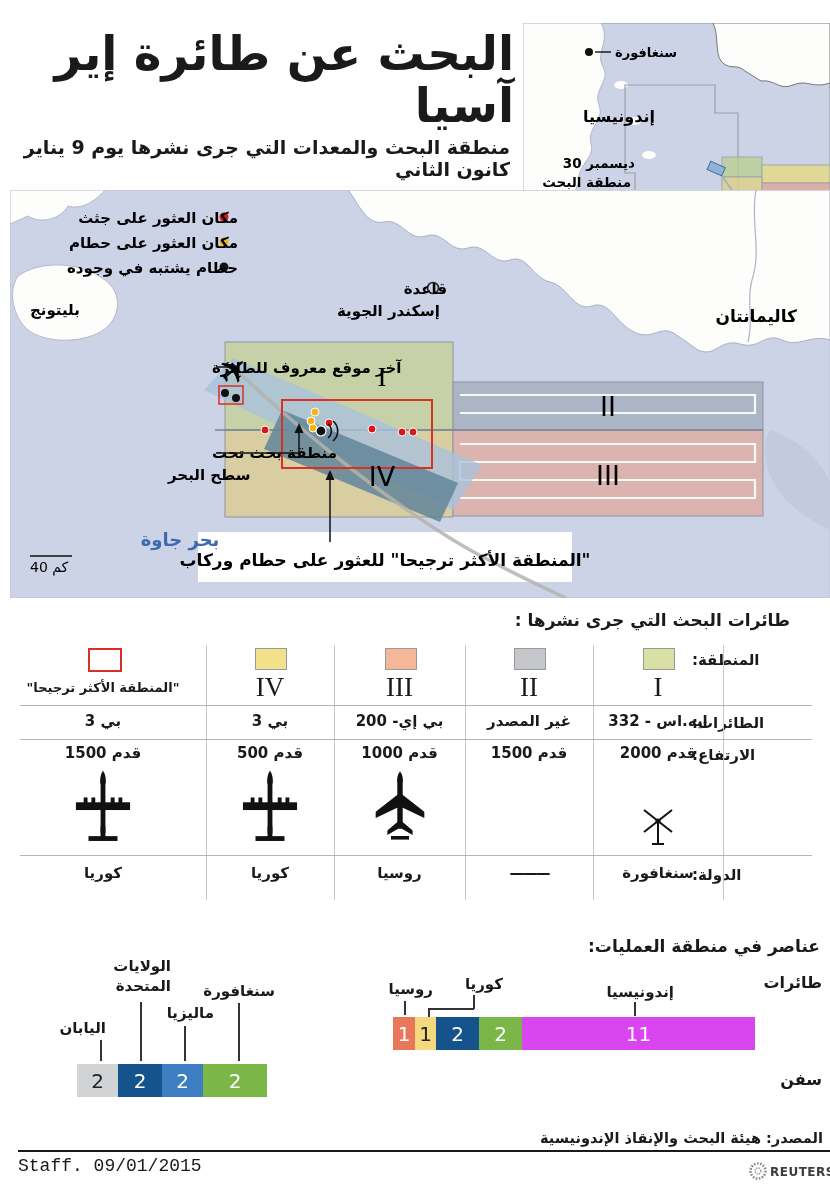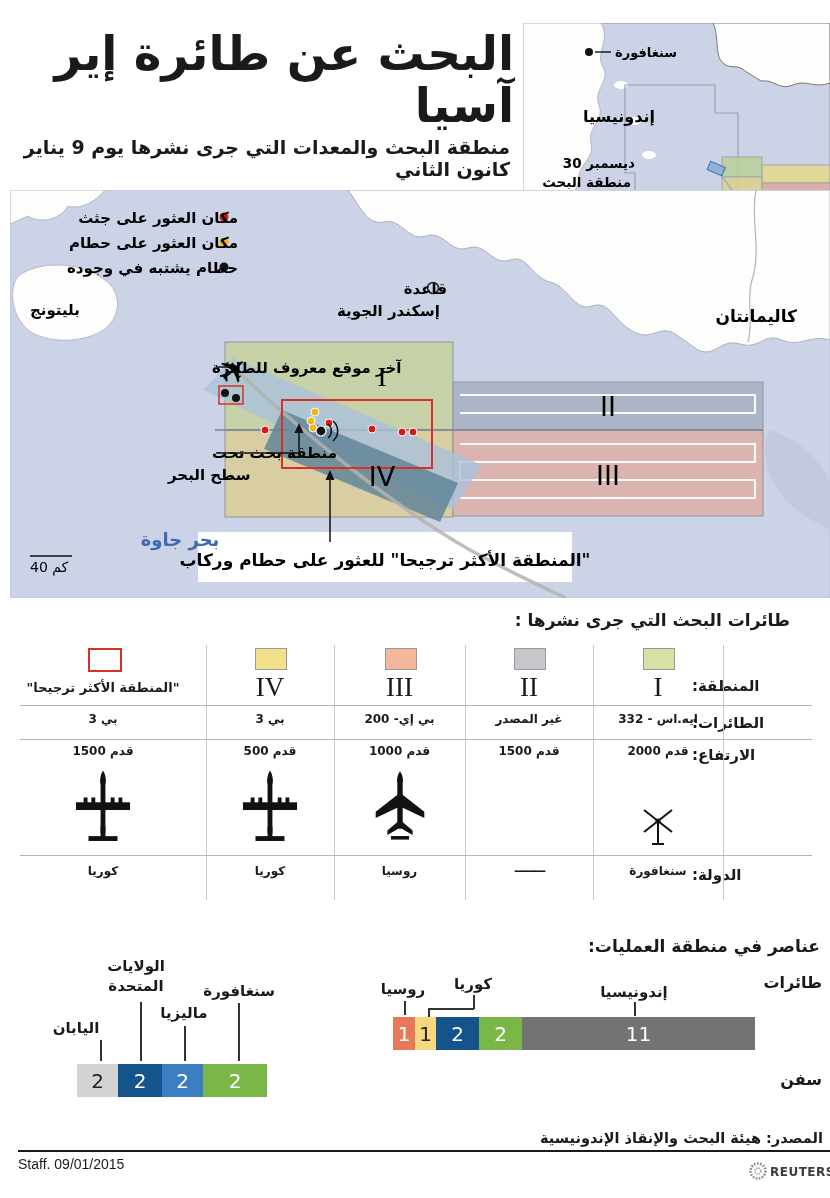--- a/index.html
+++ b/index.html
@@ -7,28 +7,28 @@
        font-family:"DejaVu Sans",sans-serif;color:#1a1a1a;overflow:hidden}
   .abs{position:absolute}
   .ar{direction:rtl;unicode-bidi:embed}
   .b{font-weight:bold}
   .tr{text-align:right}.tc{text-align:center}
   #title{left:18px;top:28px;width:496px;font-size:47px;line-height:52px;font-weight:bold}
   #subtitle{left:18px;top:136px;width:492px;font-size:19px;font-weight:bold}
   .vline{width:1px;background:#c9c9c9}
   .hline{height:1px;background:#b5b5b5}
   .rowlab{right:18px;width:120px;font-size:15px;font-weight:bold;text-align:left}
-  .colcell{font-size:12px;font-weight:bold;text-align:center}
+  .colcell{font-size:15px;font-weight:bold;text-align:center}
   .roman{font-family:"Liberation Serif",serif;font-size:27px;font-weight:normal}
   .swatch{width:30px;height:20px;border:1px solid #999}
   .bar{display:flex;height:33px;align-items:stretch}
   .seg{display:flex;align-items:center;justify-content:center;font-size:20px}
-  .callout{font-size:15px;font-weight:bold;text-align:center;line-height:20px}
+  .callout{font-size:15px;font-weight:bold;line-height:20px}
   .cline{background:#333}
-  #staff{left:18px;top:1156px;font-family:Liberation Sans, sans-serif;font-size:14px}
+  #staff{left:18px;top:1156px;font-family:Liberation Mono, monospace;font-size:18px}
   svg text{font-family:"DejaVu Sans",sans-serif}
 </style>
 </head>
 <body>
 
 <div id="title" class="abs ar tr">البحث عن طائرة إير آسيا</div>
 <div id="subtitle" class="abs ar tr">منطقة البحث والمعدات التي جرى نشرها يوم 9 يناير كانون الثاني</div>
 
 <svg class="abs" style="left:523px;top:23px" width="307" height="254" viewBox="0 0 307 254">
   <rect x="0" y="0" width="307" height="254" fill="#ccd3e6" stroke="#8a8f99"></rect>
@@ -142,21 +142,21 @@
   <line x1="320" y1="352" x2="320" y2="288" stroke="#111" stroke-width="1.5"></line>
   <polygon points="320,280 315.5,290 324.5,290" fill="#111"></polygon>
   <text x="375" y="376" font-size="17" font-weight="bold" text-anchor="middle" style="direction:rtl">"المنطقة الأكثر ترجيحا" للعثور على حطام وركاب</text>
 
   <line x1="20" y1="366" x2="62" y2="366" stroke="#111" stroke-width="1.5"></line>
   <text x="20" y="382" font-size="14">40 كم</text>
 </svg>
 
 <div class="abs ar b tr" style="right:40px;top:610px;font-size:17px">طائرات البحث التي جرى نشرها :</div>
 
-<div class="abs rowlab ar" style="top:677px">المنطقة:</div>
+<div class="abs rowlab ar" style="top:651px">المنطقة:</div>
 <div class="abs rowlab ar" style="top:714px">الطائرات:</div>
 <div class="abs rowlab ar" style="top:746px">الارتفاع:</div>
 <div class="abs rowlab ar" style="top:866px">الدولة:</div>
 
 <div class="abs vline" style="left:723px;top:645px;height:255px"></div>
 <div class="abs vline" style="left:593px;top:645px;height:255px"></div>
 <div class="abs vline" style="left:465px;top:645px;height:255px"></div>
 <div class="abs vline" style="left:334px;top:645px;height:255px"></div>
 <div class="abs vline" style="left:206px;top:645px;height:255px"></div>
 
@@ -248,21 +248,21 @@
 <div class="abs cline" style="left:100px;top:1040px;width:1.5px;height:21px"></div>
 <div class="abs cline" style="left:140px;top:1002px;width:1.5px;height:59px"></div>
 <div class="abs cline" style="left:184px;top:1026px;width:1.5px;height:35px"></div>
 <div class="abs cline" style="left:238px;top:1003px;width:1.5px;height:58px"></div>
 
 <div class="abs bar" style="left:393px;top:1017px;width:362px">
     <div class="seg" style="width: 22px; background: rgb(233, 120, 91); color: rgb(255, 255, 255);">1</div>
     <div class="seg" style="width: 21px; background: rgb(245, 217, 126); color: rgb(34, 34, 34);">1</div>
     <div class="seg" style="width: 43px; background: rgb(21, 83, 140); color: rgb(255, 255, 255);">2</div>
     <div class="seg" style="width: 43px; background: rgb(122, 182, 72); color: rgb(255, 255, 255);">2</div>
-    <div class="seg" style="width: 233px; background: #737373; color: rgb(255, 255, 255);">11</div>
+    <div class="seg" style="width: 233px; background: #d946ef; color: rgb(255, 255, 255);">11</div>
   </div>
 <div class="abs ar b tr" style="left:762px;top:973px;width:60px;font-size:16px">طائرات</div>
 <div class="abs bar" style="left:77px;top:1064px;width:676px">
     <div class="seg" style="width: 41px; background: rgb(210, 211, 213); color: rgb(34, 34, 34);">2</div>
     <div class="seg" style="width: 44px; background: rgb(21, 83, 140); color: rgb(255, 255, 255);">2</div>
     <div class="seg" style="width: 41px; background: rgb(61, 125, 194); color: rgb(255, 255, 255);">2</div>
     <div class="seg" style="width: 64px; background: rgb(122, 182, 72); color: rgb(255, 255, 255);">2</div>
   </div>
 <div class="abs ar b tr" style="left:762px;top:1070px;width:60px;font-size:16px">سفن</div>
 

